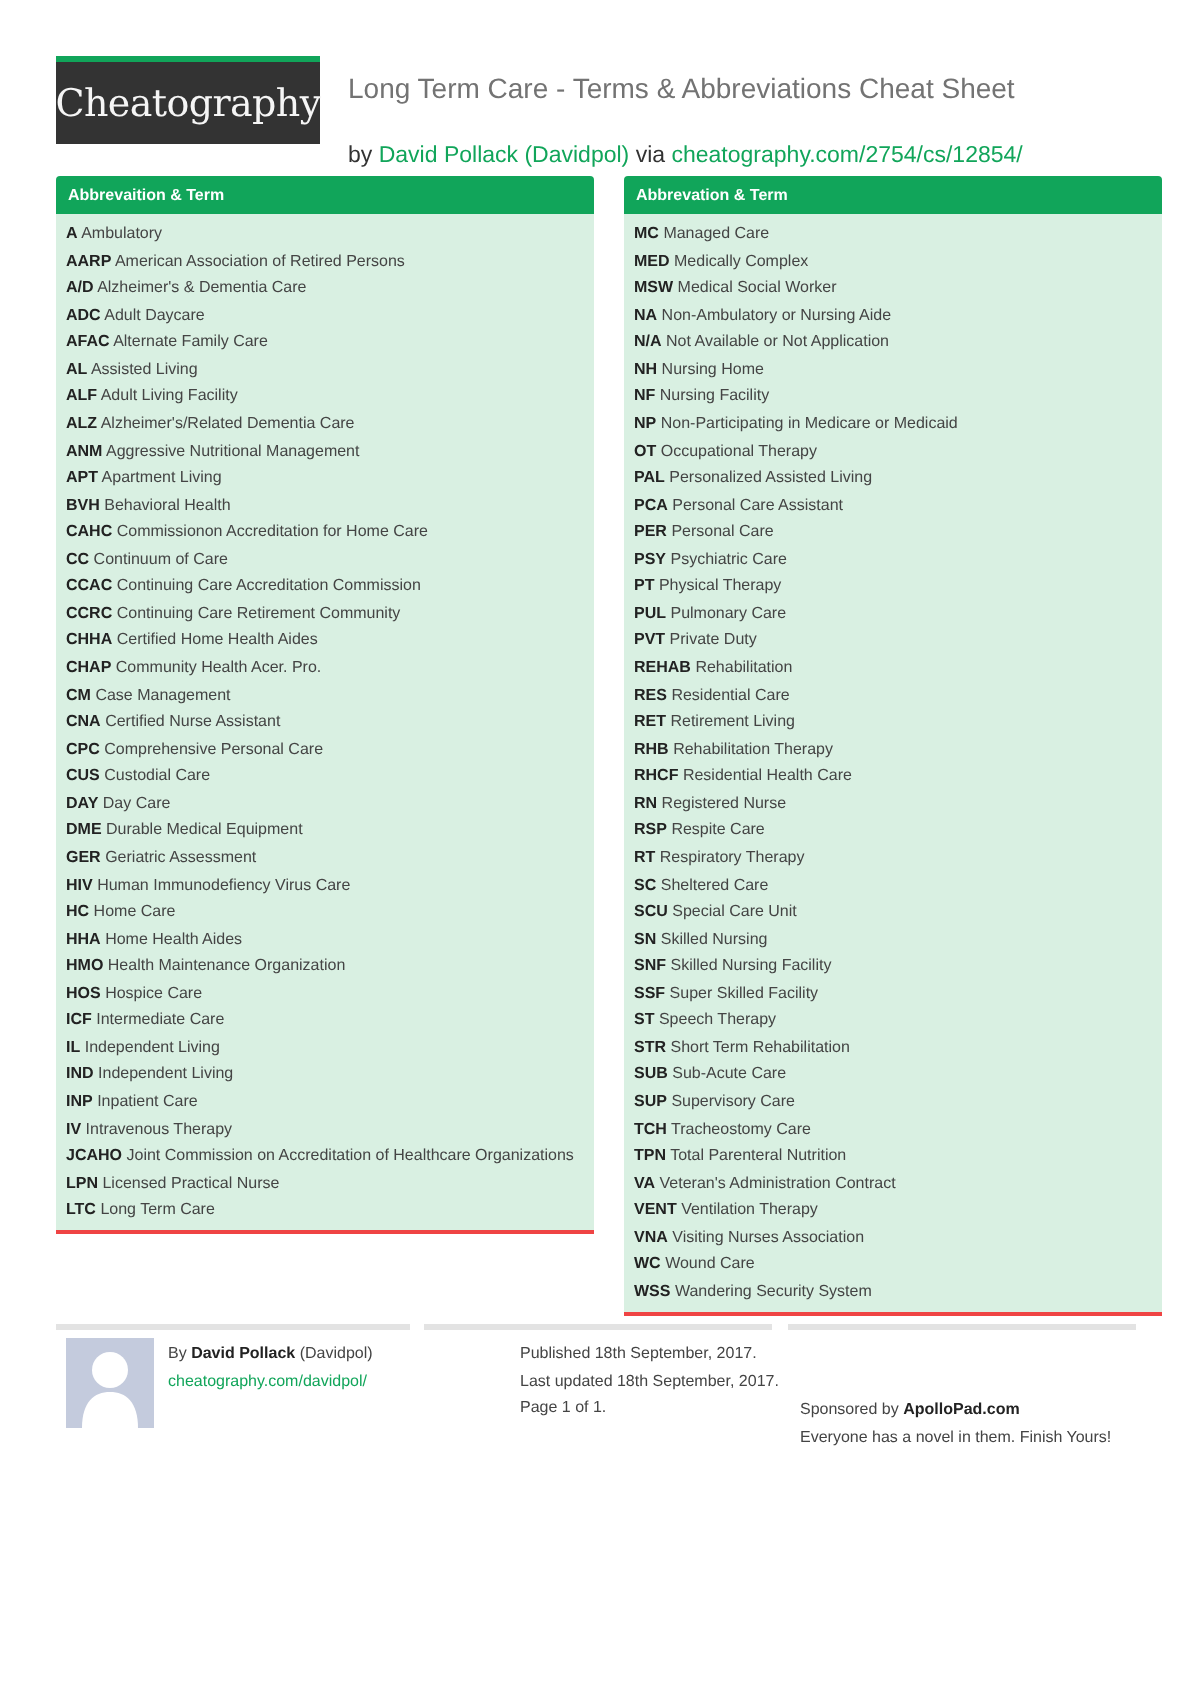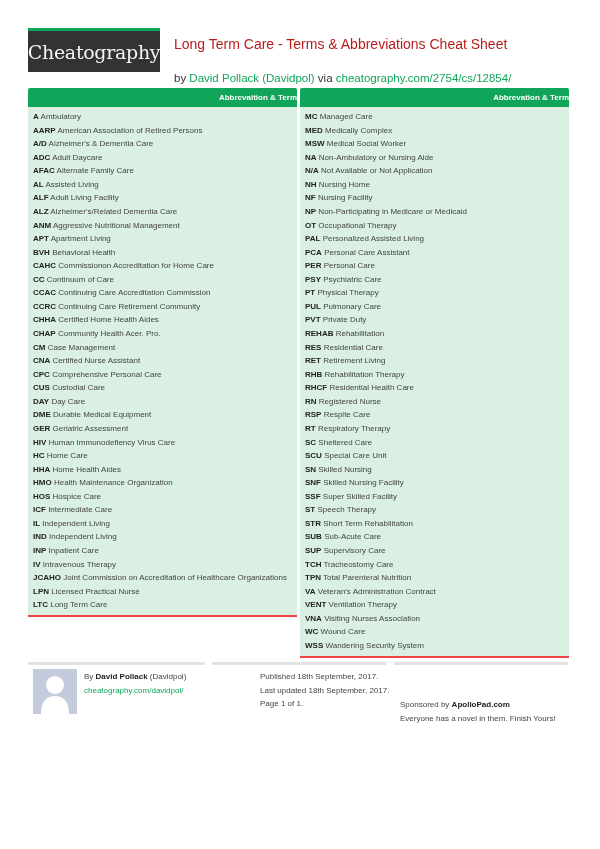--- a/index.html
+++ b/index.html
@@ -5,29 +5,29 @@
     html, body { margin: 0; padding: 0; background: #ffffff; }
     body { width: 600px; height: 849px; position: relative; overflow: hidden;
            font-family: "Liberation Sans", sans-serif; color: #333; }
 
     .logo { position: absolute; left: 28px; top: 28px; width: 132px; height: 44px;
             background: #333333; border-top: 3px solid #11a55a; box-sizing: border-box;
             display: flex; align-items: center; justify-content: center; }
     .logo span { font-family: "DejaVu Serif", serif; color: #f5f5f5; font-size: 19px; letter-spacing: -0.3px; }
 
     .title-block { position: absolute; left: 174px; top: 36px; }
-    .title { color: #b91c1c; font-size: 14px; line-height: 17px; white-space: nowrap; }
+    .title { color: #737373; font-size: 14px; line-height: 17px; white-space: nowrap; }
     .byline { font-size: 11.5px; line-height: 15px; color: #333; white-space: nowrap; margin-top: 18px; }
     .byline .g { color: #11a55a; }
 
     .col { position: absolute; top: 88px; width: 269px; }
     .col.left { left: 28px; }
-    .col.right { left: 300px; }
+    .col.right { left: 312px; }
     .col-head { background: #11a55a; color: #fff; font-weight: bold; font-size: 8px;
-                height: 19px; line-height: 19px; padding-left: 6px; border-radius: 2px 2px 0 0; text-align: right; }
+                height: 19px; line-height: 19px; padding-left: 6px; border-radius: 2px 2px 0 0; }
     .col-body { background: #d9f0e2; padding: 3px 0 3px 0; border-bottom: 2px solid #ef4444; }
     .row { font-size: 8px; line-height: 13.57px; padding-left: 5px; color: #444; white-space: nowrap; }
     .row b { color: #222; }
 
     .footer-rule { position: absolute; top: 662px; height: 3px; background: #e3e3e3; }
     .avatar { position: absolute; left: 33px; top: 669px; width: 44px; height: 45px; background: #c4cbdd; overflow: hidden; }
     .f-text { position: absolute; font-size: 8px; line-height: 13.5px; color: #444; white-space: nowrap; }
     .f-text .g { color: #11a55a; }
     .f-text b { color: #222; }
   </style>

